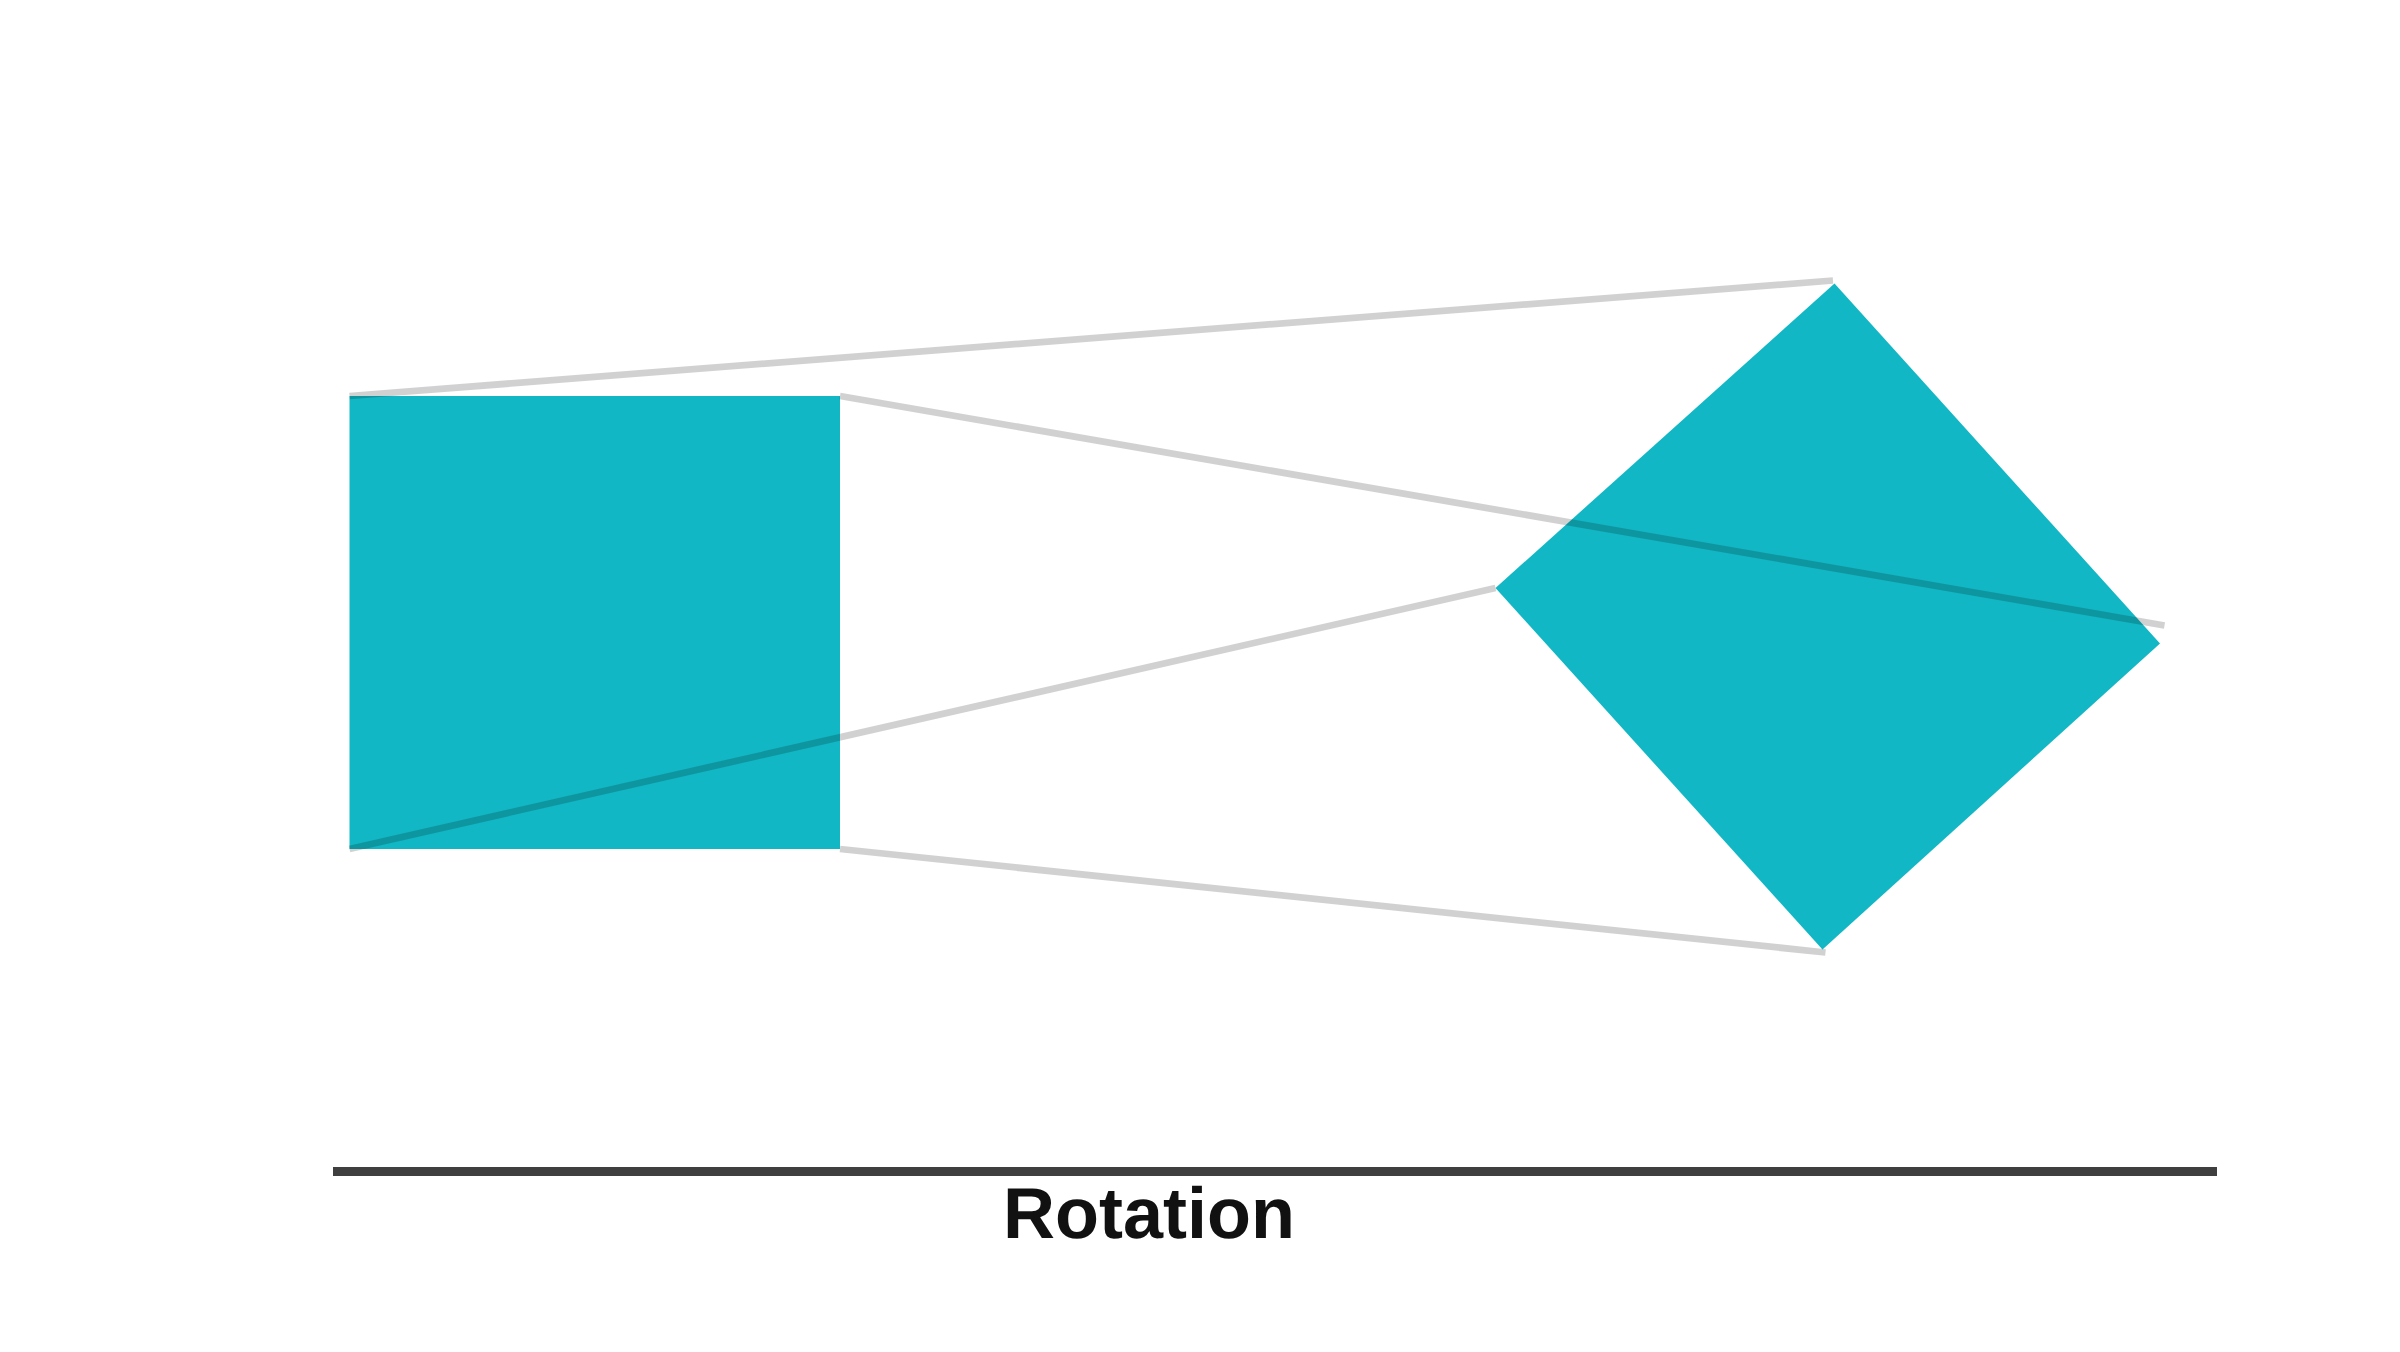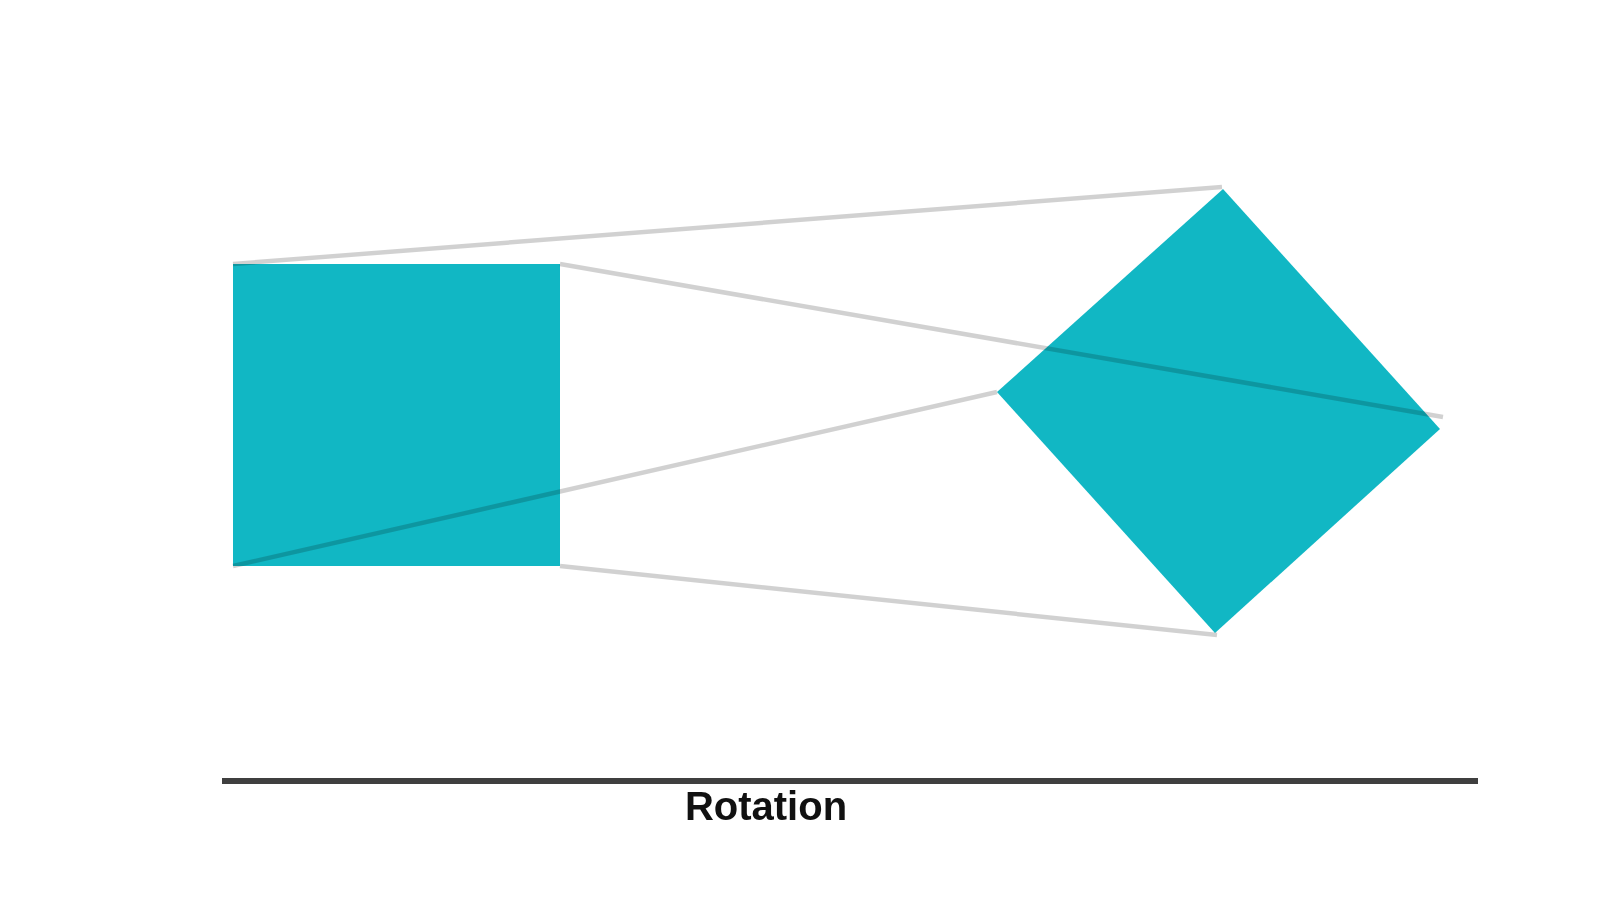--- a/index.html
+++ b/index.html
@@ -34,21 +34,21 @@
   }
   .baseline-rule {
     stroke: var(--baseline-stroke, #3f3f3f);
     fill: none;
   }
   .rotation-label {
     position: absolute;
     top: 786px;
     left: 766px;
     transform: translateX(-50%);
-    font-size: 40px;
+    font-size: 48px;
     font-weight: 700;
     line-height: 1.0;
     color: var(--label-color, #111111);
     letter-spacing: 0px;
     white-space: nowrap;
   }
 </style>
 </head>
 <body>
 

